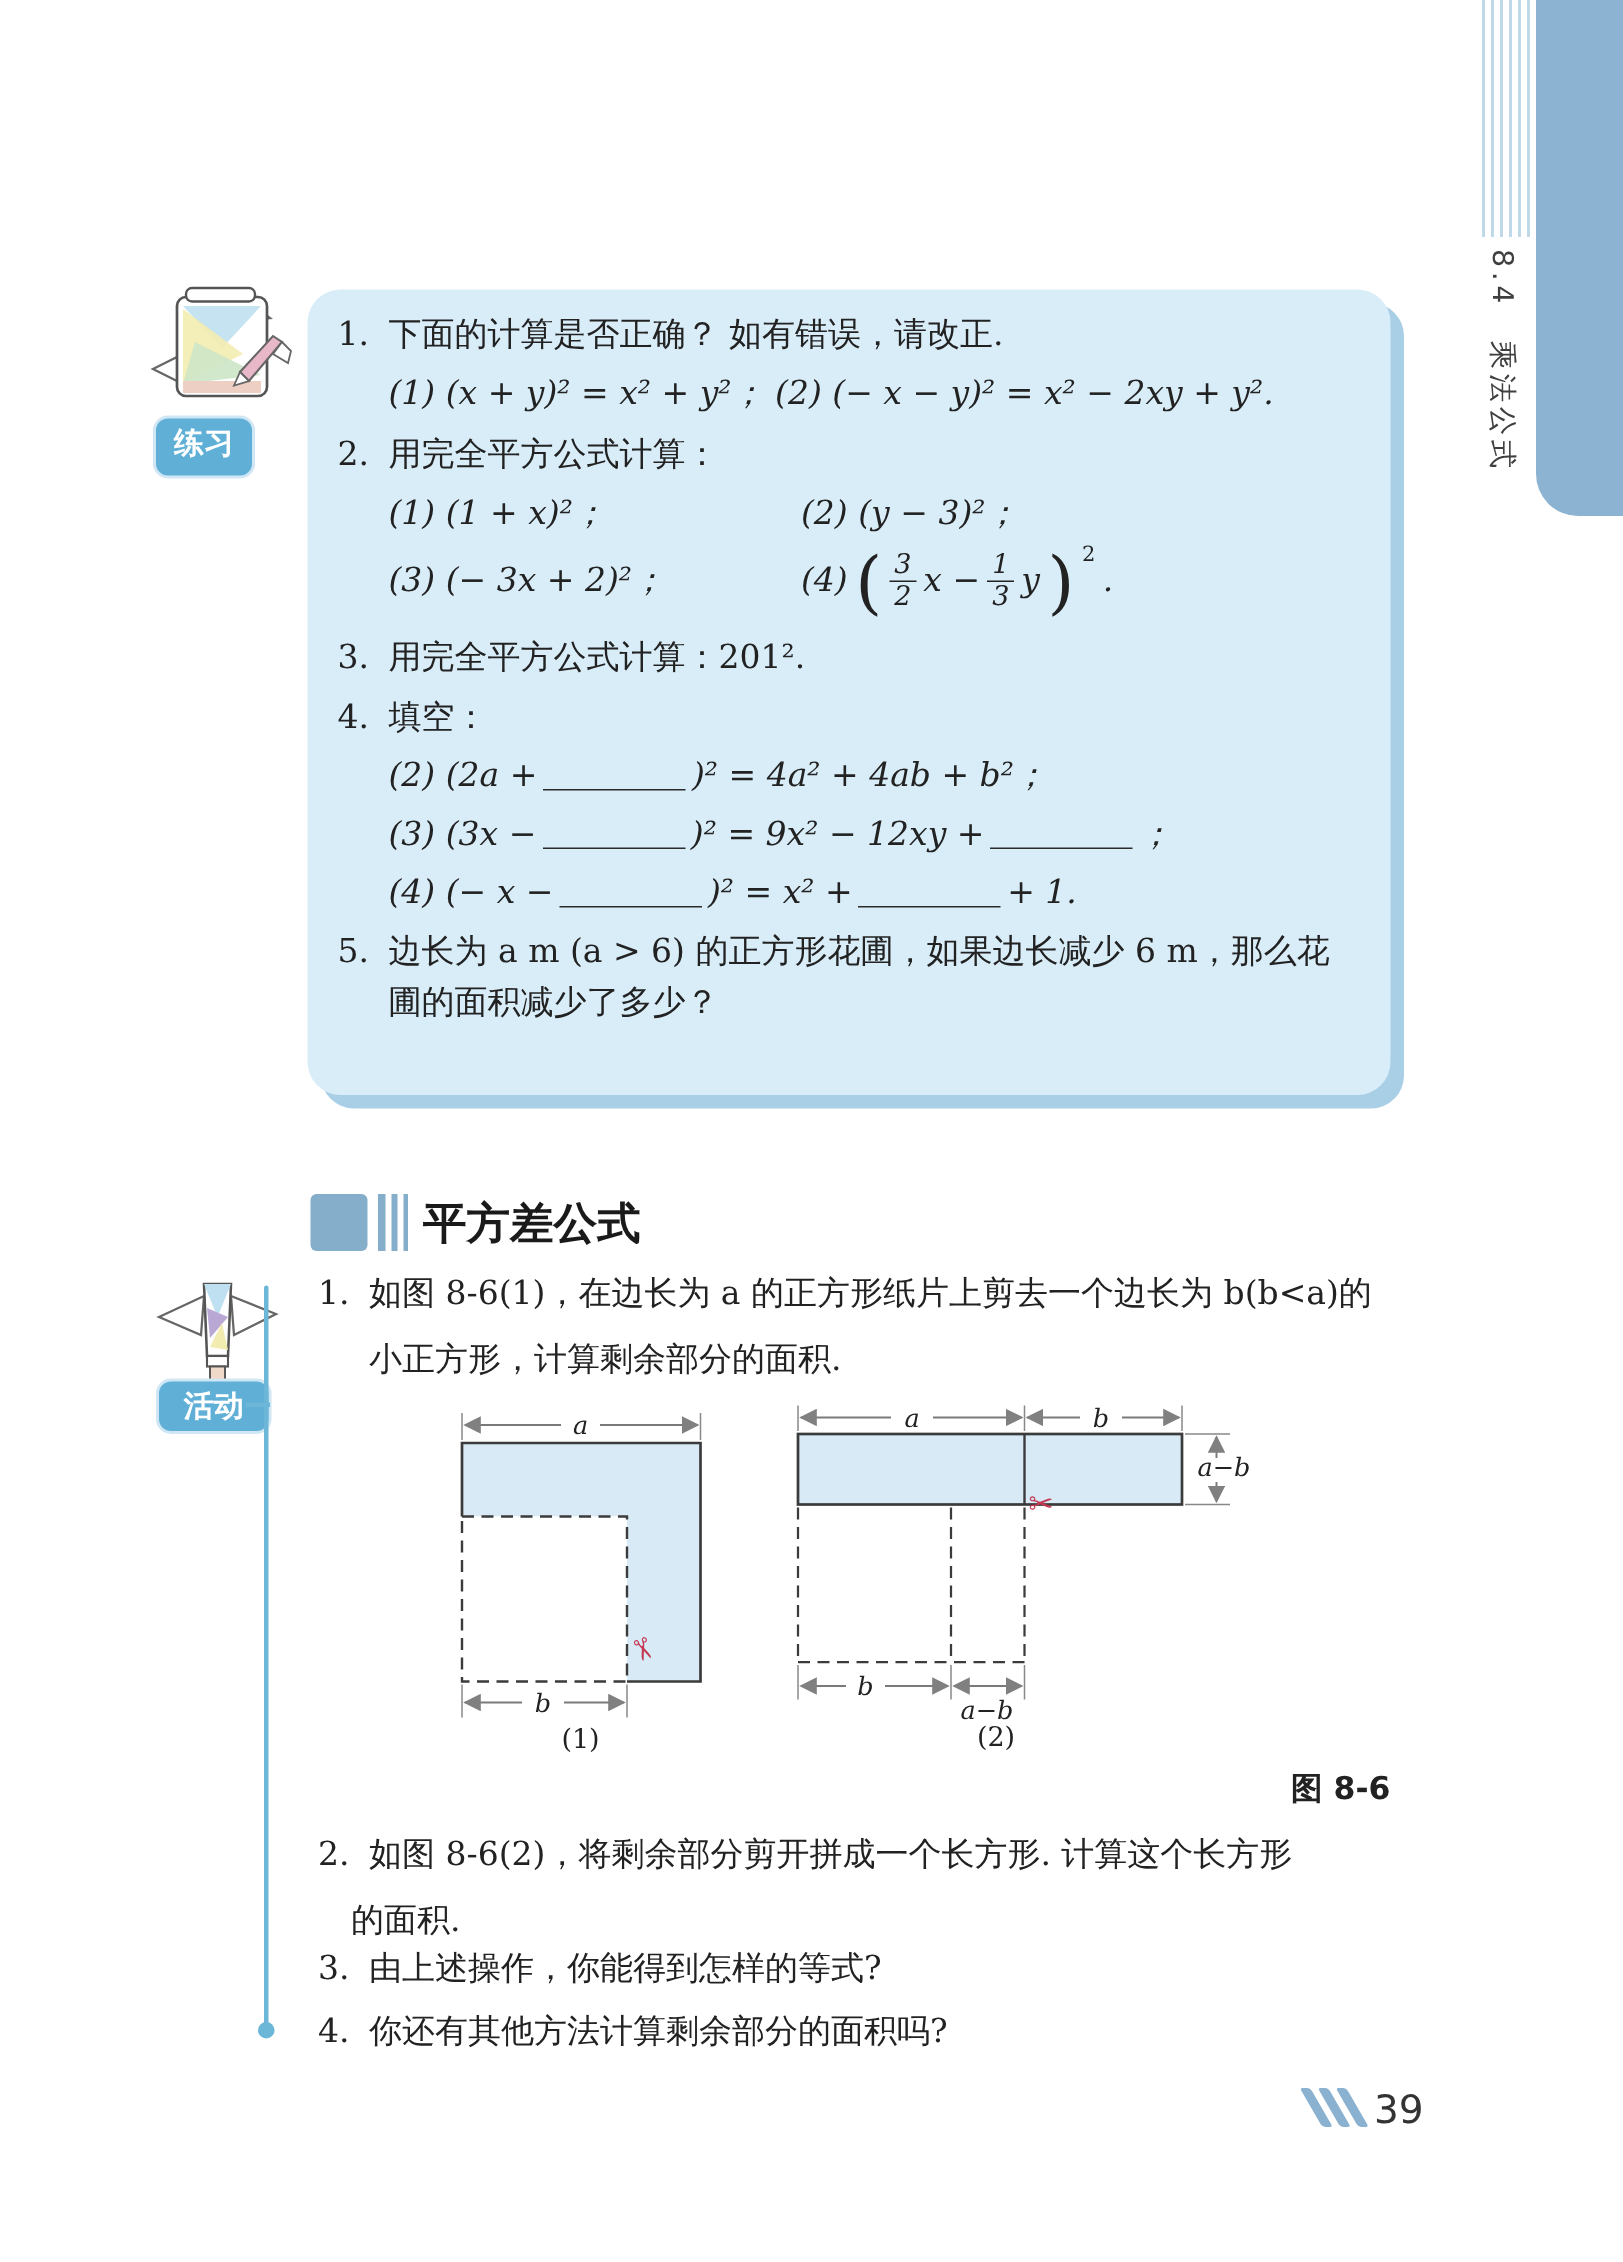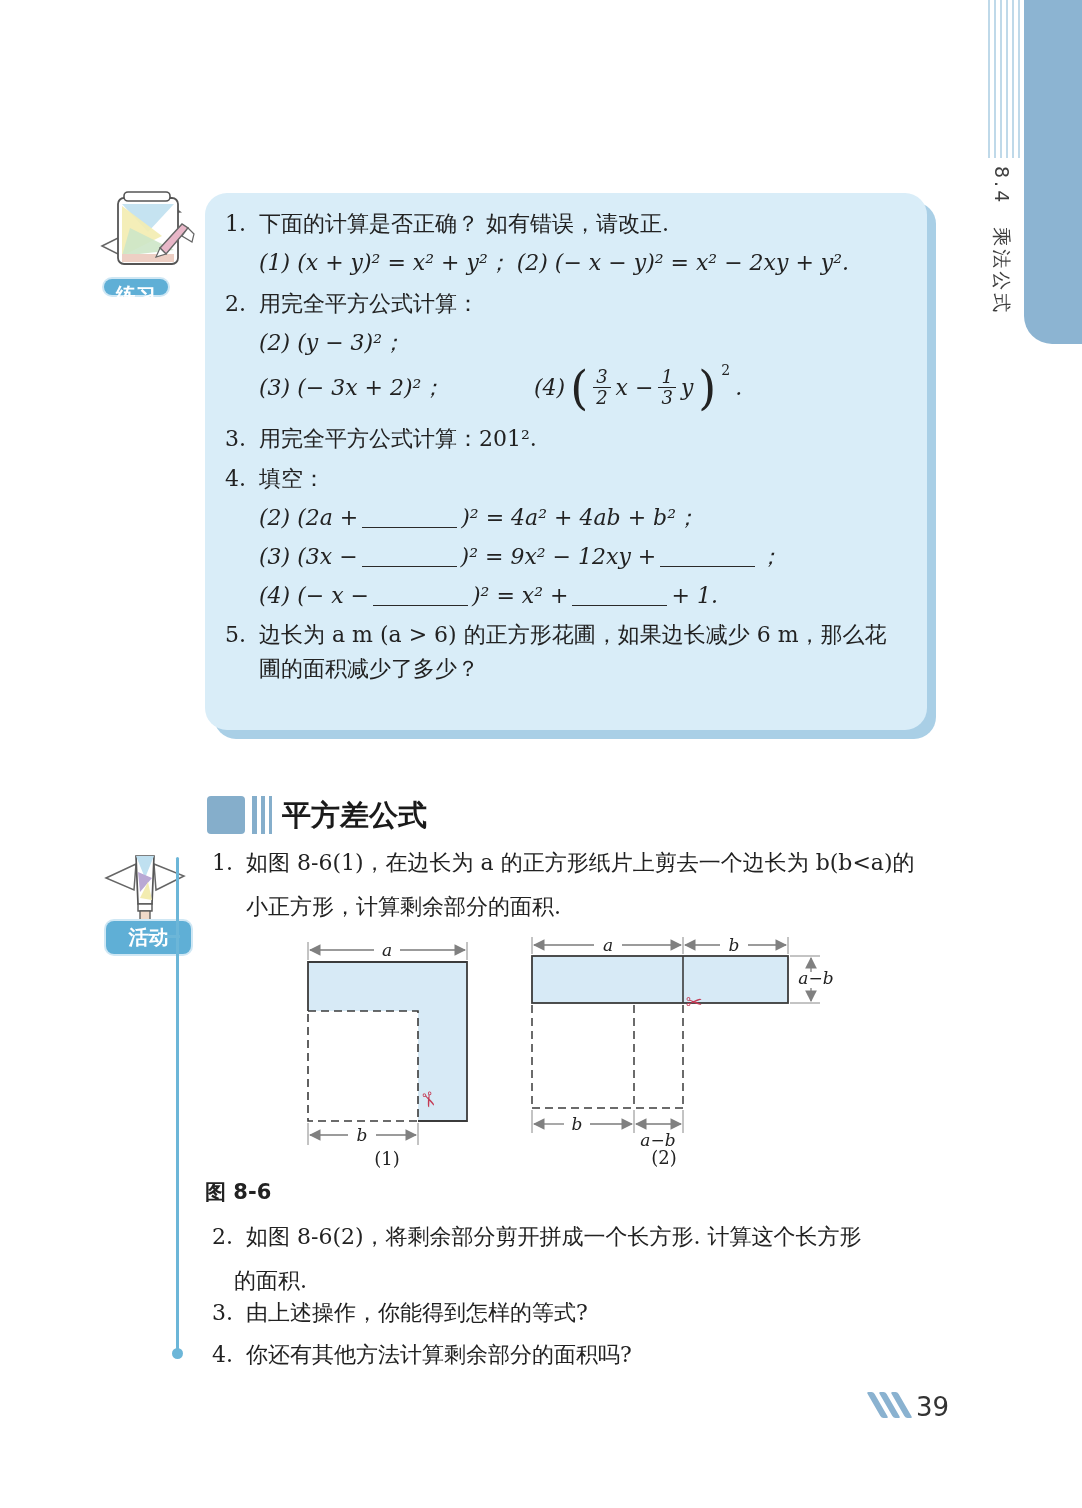--- a/index.html
+++ b/index.html
@@ -11,22 +11,22 @@
             border-bottom-left-radius:28px;}
   #side-stripes{left:988px;top:0;width:32px;height:158px;
       background:repeating-linear-gradient(90deg,#bfd9e9 0 2px,transparent 2px 6px);}
   #side-text{left:1014px;top:166px;transform:rotate(90deg);transform-origin:0 0;
       white-space:nowrap;font-family:"DejaVu Sans","Liberation Sans",sans-serif;
       font-size:19px;letter-spacing:3px;color:#3f3f3f;}
   
   .badge{background:#5fafd6;color:#fff;font-family:"DejaVu Sans","Liberation Sans",sans-serif;
       font-weight:bold;font-size:20px;text-align:center;line-height:33px;border-radius:8px;
       box-shadow:0 0 0 2px #cfe7f4;}
-  #badge-practice{left:104px;top:279px;width:64px;height:16px;}
-  #badge-activity{left:106px;top:921px;width:85px;height:33px;}
+  #badge-practice{left:104px;top:279px;width:64px;height:38px;}
+  #badge-activity{left:106px;top:921px;width:73px;height:33px;}
   #act-connector{left:164px;top:935px;width:16px;height:3px;background:#6cb6d8;}
   #act-line{left:176px;top:857px;width:3px;height:497px;background:#6cb6d8;border-radius:2px;}
   #act-dot{left:172px;top:1348px;width:11px;height:11px;border-radius:50%;background:#6cb6d8;}
   
   #pbox-shadow{left:214px;top:202px;width:722px;height:537px;background:#a9cfe6;border-radius:22px;}
   #pbox{left:205px;top:193px;width:722px;height:537px;background:#d9edf8;border-radius:22px;
         padding:16px 24px 0 20px;box-sizing:border-box;font-size:22px;line-height:30px;}
   .row{display:flex;align-items:baseline;margin-bottom:9px;}
   .num{flex:0 0 34px;}
   .indent{padding-left:34px;}
@@ -42,21 +42,21 @@
   .bsup{font-size:14px;transform:translateY(-18px);font-style:normal;}
   
   #sec-marker{left:207px;top:796px;width:38px;height:38px;background:#85aecb;border-radius:4px;}
   .sec-bar{top:796px;height:38px;background:#85aecb;}
   #sec-bar1{left:252px;width:5px;} #sec-bar2{left:261px;width:4px;} #sec-bar3{left:269px;width:3px;}
   #sec-title{left:282px;top:796px;font-family:"DejaVu Sans","Liberation Sans",sans-serif;
       font-weight:bold;font-size:29px;color:#1a1a1a;}
   
   .arow{display:flex;align-items:baseline;font-size:22px;line-height:30px;width:740px;}
   
-  #fig-caption{left:205px;top:1178px;width:722px;text-align:left;
+  #fig-caption{left:205px;top:1178px;width:722px;text-align:right;
       font-weight:bold;font-size:21px;font-family:"DejaVu Sans","Liberation Sans",sans-serif;}
   svg text{font-family:"DejaVu Serif","Liberation Serif",serif;}
   .dimlab{font-style:italic;font-size:17px;fill:#222;}
   .figlab{font-size:18px;fill:#222;}
   .scis{font-family:"DejaVu Sans","Liberation Sans",sans-serif;font-size:20px;}
   
   #footer{left:874px;top:1392px;display:flex;gap:5px;}
   .slash{width:7px;height:26px;background:#8ab2d0;transform:skewX(30deg);border-radius:2px;}
   #pageno{font-family:"DejaVu Sans","Liberation Sans",sans-serif;font-size:26px;color:#333;
       margin-left:6px;}
@@ -92,20 +92,21 @@
       <span>下面的计算是否正确？ 如有错误，请改正.</span>
     </div>
     <div class="row indent math" style="margin-bottom:11px">
       <span>(1) (x + y)² = x² + y²；  (2) (− x − y)² = x² − 2xy + y².</span>
     </div>
     <div class="row">
       <span class="num">2.</span>
       <span>用完全平方公式计算：</span>
     </div>
     <div class="row indent math">
+      <span class="col1">(1) (1 + x)²；</span>
       <span>(2) (y − 3)²；</span>
     </div>
     <div class="row indent math frline">
       <span class="col1">(3) (− 3x + 2)²；</span>
       <span class="frx">
         <span>(4)</span>
         <span class="bigp">(</span>
         <span class="frac">
           <span class="fn">3</span>
           <span class="fd">2</span>

